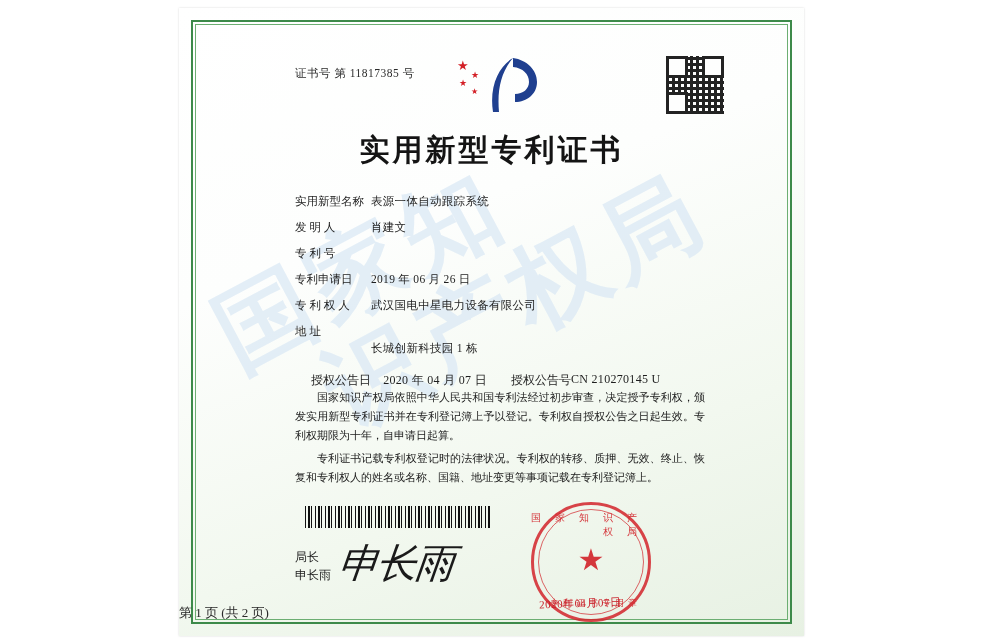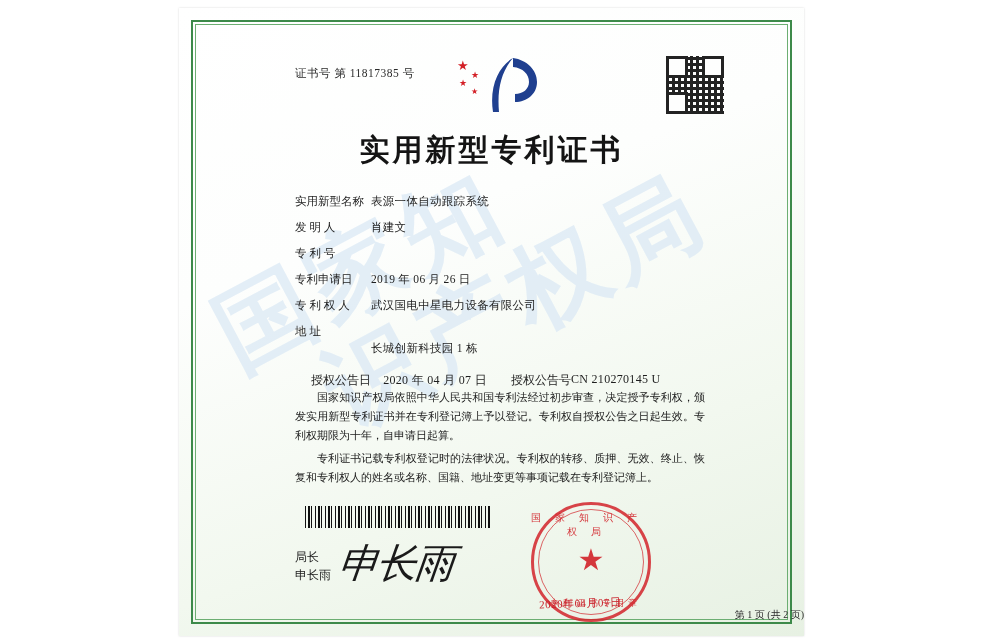--- a/index.html
+++ b/index.html
@@ -276,21 +276,21 @@
     transform: translate(-50%, -58%);
     color: #d2232a;
     font-size: 30px;
     opacity: 0.9;
   }
   .seal .seal-text {
     position: absolute;
     left: 0;
     right: 0;
     top: 9px;
-    text-align: center;
+    text-align: right;
     font-size: 10px;
     color: #d2232a;
     letter-spacing: 14px;
     opacity: 0.9;
   }
   .seal .seal-bottom {
     position: absolute;
     left: 9px;
     right: 0;
     bottom: 12px;
@@ -309,22 +309,22 @@
     letter-spacing: 0.5px;
     transform: rotate(-2deg);
   }
 
   
   .page-footer {
     position: absolute;
     left: 0;
     right: 0;
     bottom: 14px;
-    text-align: right;
-    font-size: 10px;
+    text-align: left;
+    font-size: 13px;
     color: #2a2a2a;
   }
 </style>
 </head>
 <body>
 
 <div class="page">
   <div class="sheet">
 
     <div class="border-outer"></div>

